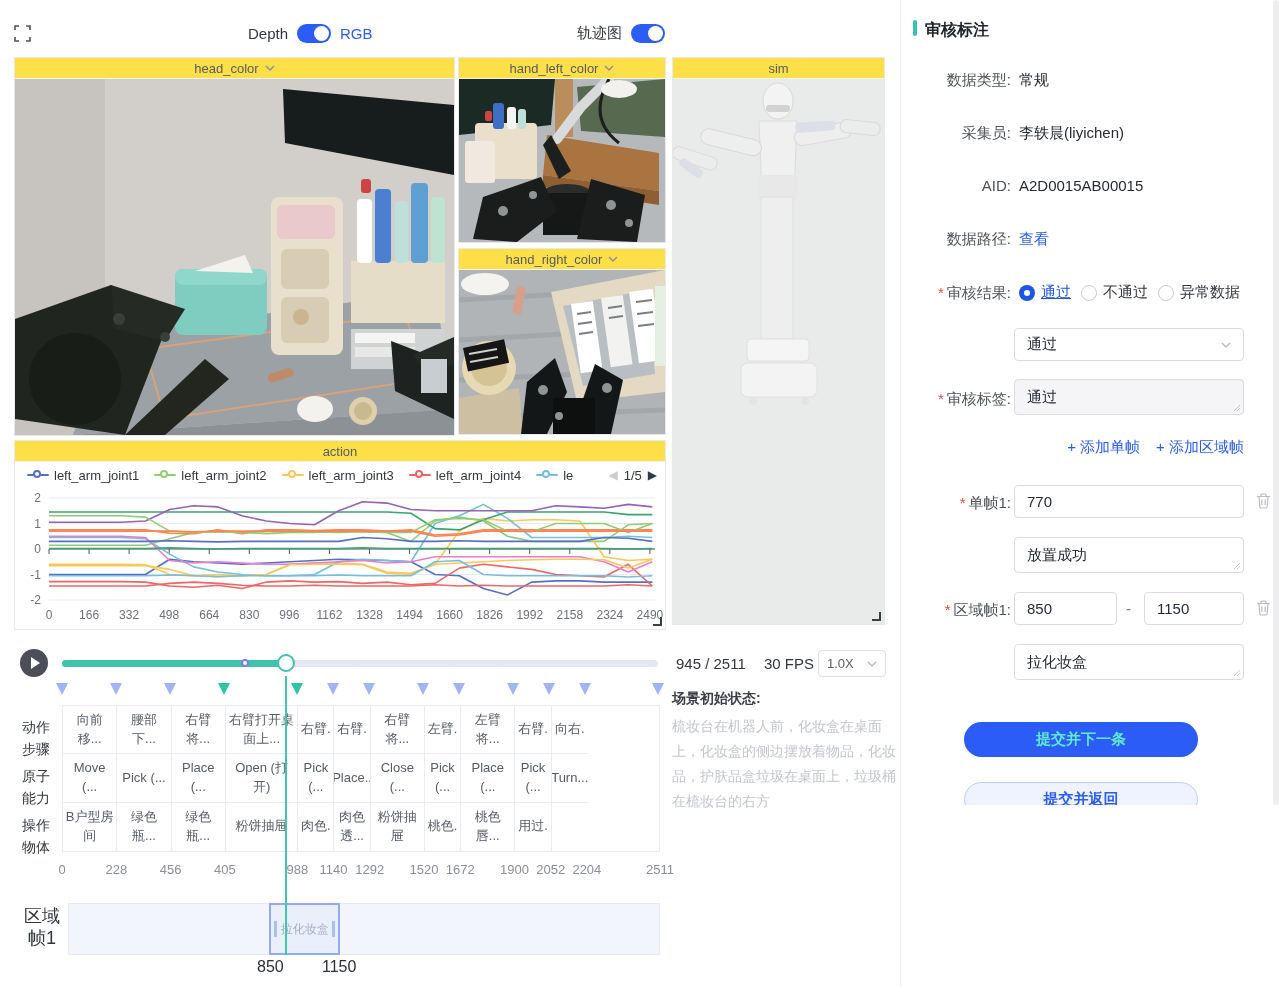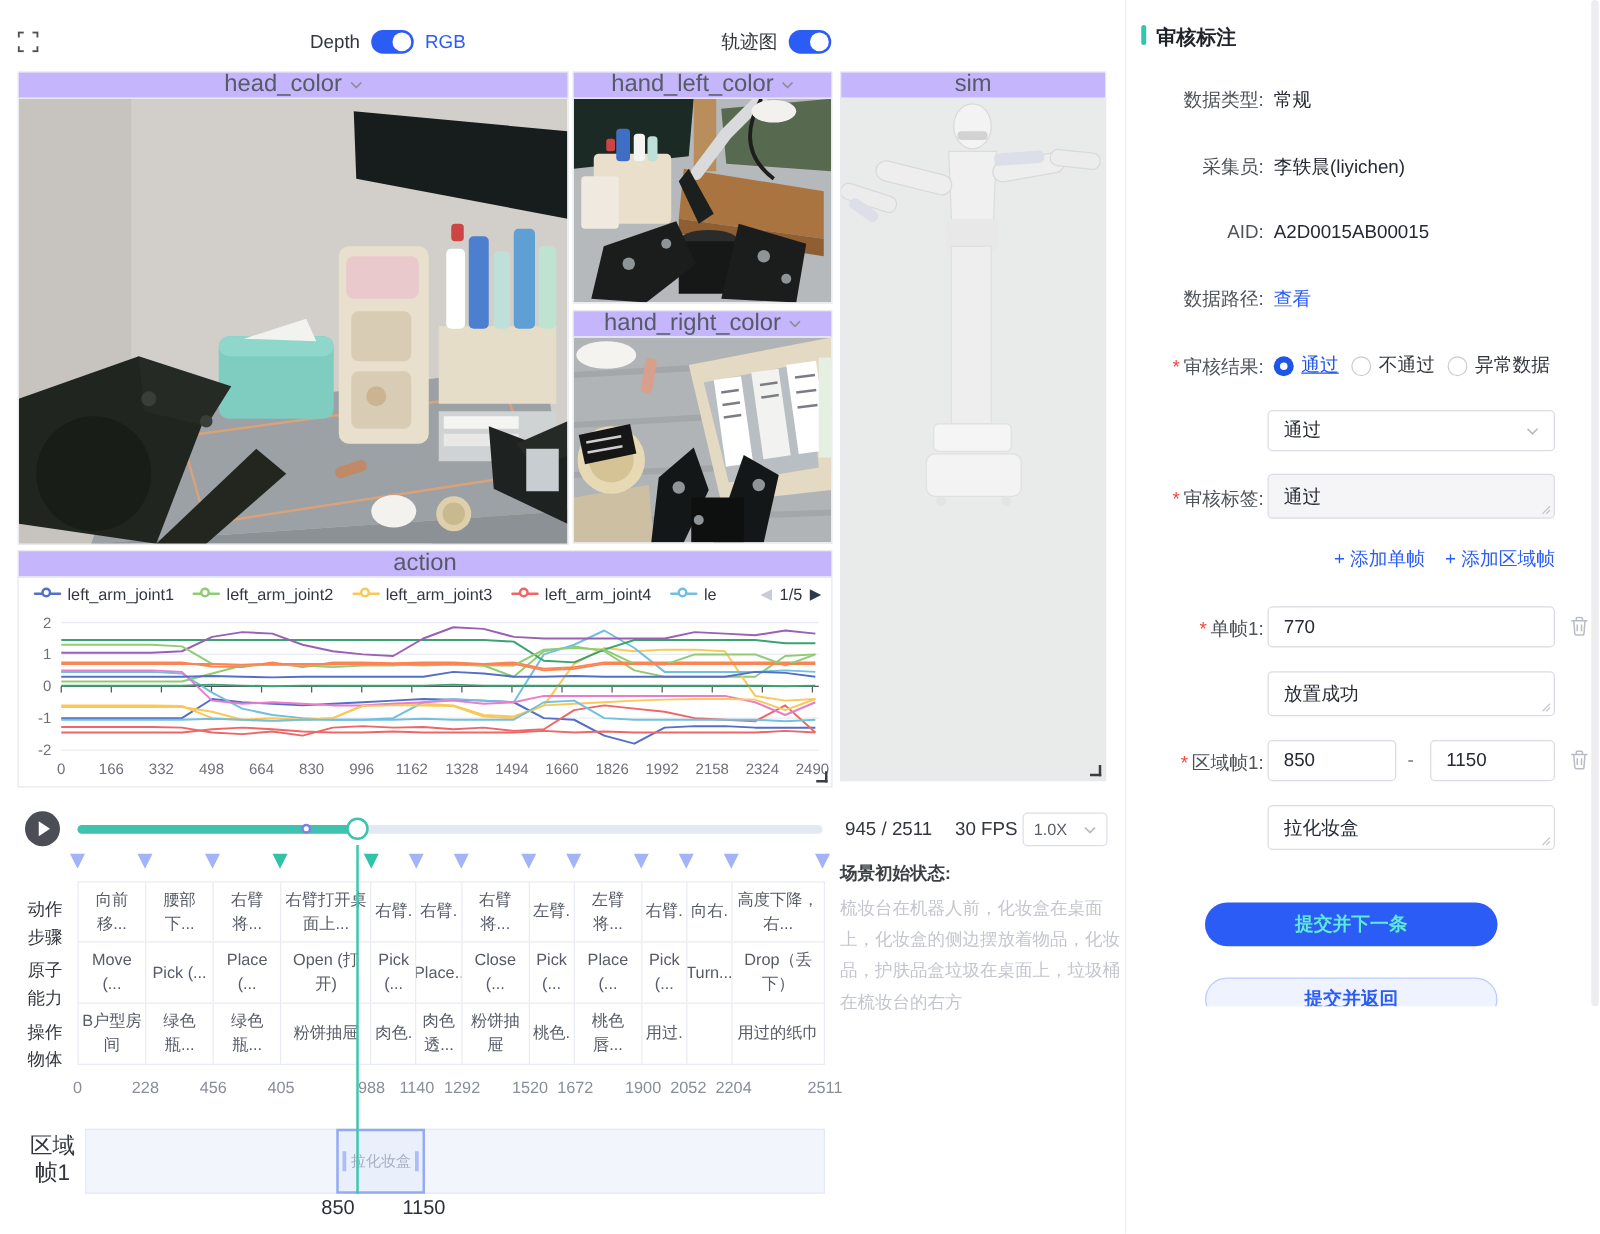--- a/index.html
+++ b/index.html
@@ -16,21 +16,21 @@
   .tgl-row.depth { left:248px; }
   .tgl-row.traj { left:577px; }
   .switch { width:34px; height:19px; border-radius:10px; background:#2b5cf6; position:relative; cursor:pointer; }
   .switch .knob { position:absolute; right:2px; top:2px; width:15px; height:15px; border-radius:50%; background:#fff; }
   .blue-text { color:#2b5cf6; }
   .dark-text { color:#33373d; }
 
   
   .panel { position:absolute; border:1px solid #e7e9ee; background:#fff; }
   .panel-header { height:21px; display:flex; align-items:center; justify-content:center; gap:6px;
-    font-size:19px; color:#565b66; border-bottom:1px solid #f0f2f6; background:#c4b5fd; }
+    font-size:13px; color:#565b66; border-bottom:1px solid #f0f2f6; background:#fde047; }
   .panel-body { position:relative; width:100%; height:calc(100% - 21px); overflow:hidden; }
   .chev { width:10px; height:6px; }
   .p-head { left:14px; top:57px; width:441px; height:379px; }
   .p-handl { left:458px; top:57px; width:208px; height:186px; }
   .p-handr { left:458px; top:248px; width:208px; height:187px; }
   .p-sim { left:672px; top:57px; width:213px; height:568px; }
   .p-chart { left:14px; top:440px; width:652px; height:190px; }
 
   .resize-corner { position:absolute; right:3px; bottom:3px; width:9px; height:9px;
     border-right:2px solid #3a3f45; border-bottom:2px solid #3a3f45; }
@@ -497,25 +497,20 @@
         <div class="step-col" style="width: 36.1991px;">
           <div class="step-cell">右臂.</div>
           <div class="step-cell">Pick (...</div>
           <div class="step-cell">用过.</div>
         </div>
         <div class="step-col" style="width: 36.1991px;">
           <div class="step-cell">向右.</div>
           <div class="step-cell">Turn...</div>
           <div class="step-cell"></div>
         </div>
-        <div class="step-col" style="width: 73.1127px;">
-          <div class="step-cell">高度下降，右...</div>
-          <div class="step-cell">Drop（丢下）</div>
-          <div class="step-cell">用过的纸巾</div>
-        </div>
       </div>
     <div id="step-axis">
         <span class="axis-label" style="left: 62px;">0</span>
         <span class="axis-label" style="left: 116.299px;">228</span>
         <span class="axis-label" style="left: 170.597px;">456</span>
         <span class="axis-label" style="left: 224.896px;">405</span>
         <span class="axis-label" style="left: 297.294px;">988</span>
         <span class="axis-label" style="left: 333.493px;">1140</span>
         <span class="axis-label" style="left: 369.693px;">1292</span>
         <span class="axis-label" style="left: 423.991px;">1520</span>

